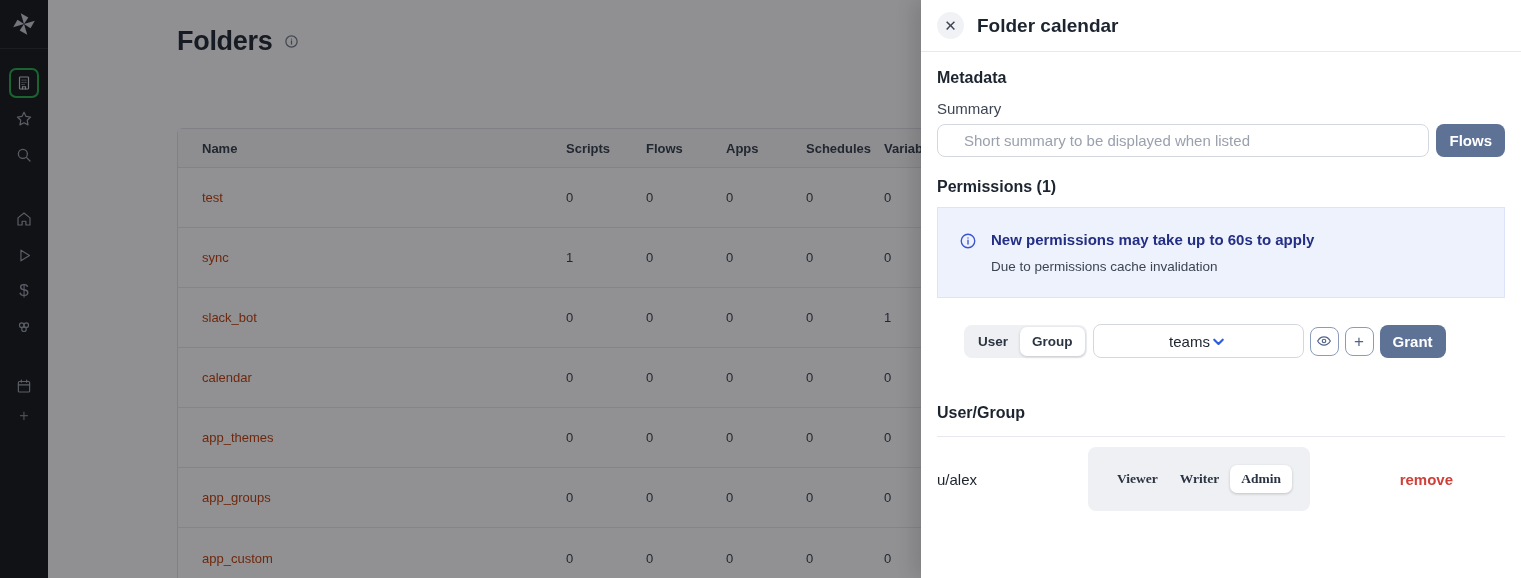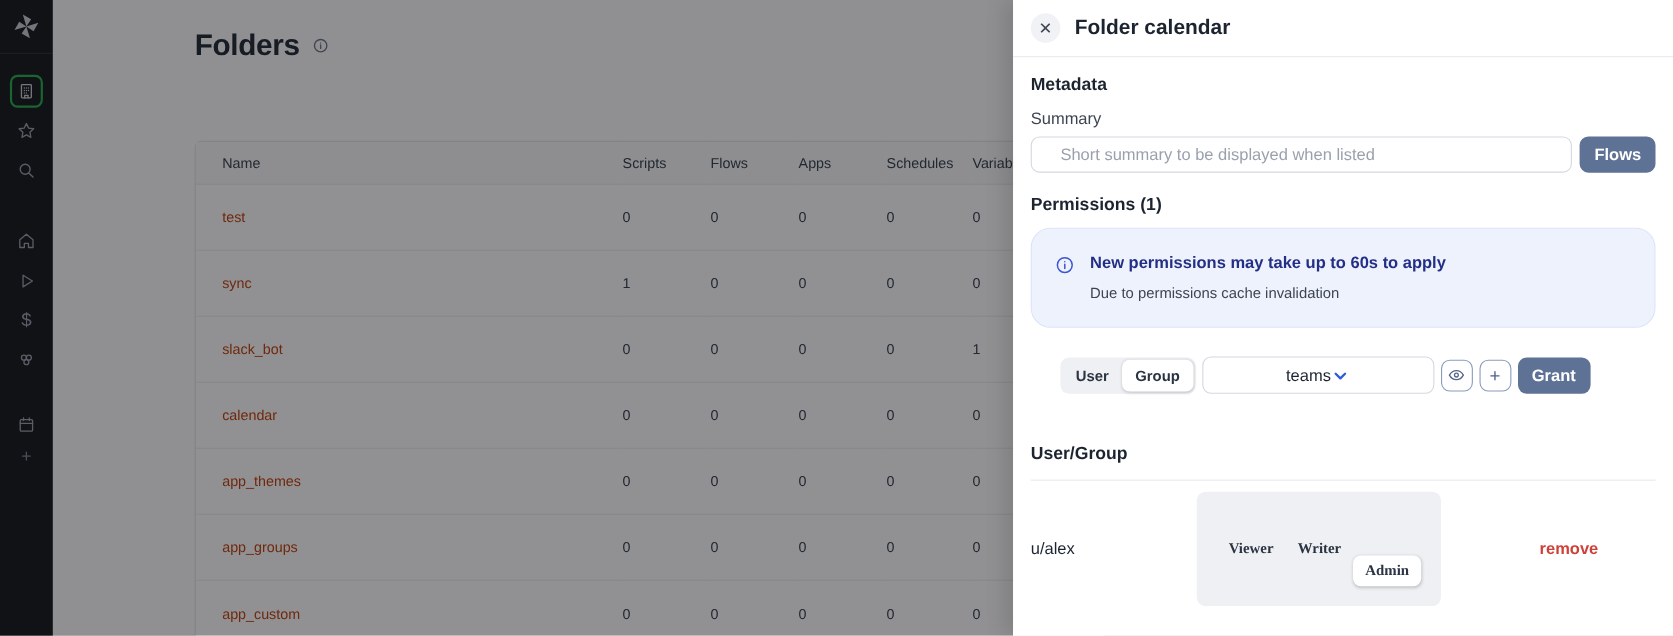--- a/index.html
+++ b/index.html
@@ -21,21 +21,21 @@
 
   
   .main { position:absolute; left:48px; top:0; width:1473px; height:554px; background:#fdfdfe; }
   .page-title-row { position:absolute; left:129px; top:26px; display:flex; align-items:center; gap:12px; }
   .page-title { font-size:27px; font-weight:700; color:#212936; letter-spacing:-0.3px; }
   .title-info { color:#6e7683; display:flex; }
 
   .table-wrap { position:absolute; left:129px; top:128px; width:826px; }
   table { width:826px; border-collapse:separate; border-spacing:0; table-layout:fixed;
           border:1px solid #dfe2e7; border-radius:6px 6px 0 0; background:#fff; }
-  thead th { height:39px; background:#f9fafb; font-size:13px; font-weight:400; color:#36404e;
+  thead th { height:39px; background:#f9fafb; font-size:13px; font-weight:700; color:#36404e;
              text-align:left; border-bottom:1px solid #e3e6ea; }
   th.first, td.first { padding-left:24px; }
   tbody td { height:60px; border-bottom:1px solid #e8eaee; font-size:13px; color:#36404e; background:#fff; }
   tbody tr:last-child td { border-bottom:none; }
   .folder-link { color:#c2410c; cursor:pointer; text-decoration:none; }
 
   
   .overlay { position:absolute; left:0; top:0; width:921px; height:578px; background:rgba(10,12,16,.45); z-index:5; }
 
   
@@ -49,21 +49,21 @@
 
   .section-heading { font-size:16px; font-weight:700; color:#1c2430; }
   .summary-label { font-size:15px; color:#3d4553; margin:13px 0 7px; }
   .summary-row { display:flex; gap:7px; margin-bottom:21px; }
   .summary-input { flex:1; height:33px; border:1px solid #d4d8de; border-radius:8px; padding:0 26px;
                    font-size:15px; color:#701a75; font-family:inherit; outline:none; }
   .summary-input::placeholder { color:#9aa1ad; }
   .btn-primary { background:#5e7296; color:#fff; font-weight:700; font-size:15px; border:none; border-radius:8px;
                  padding:0 13px; height:33px; cursor:pointer; font-family:inherit; }
 
-  .banner { background:#eef2fd; border:1px solid #dde4f9; border-radius:18px; padding:23px 21px;
+  .banner { background:#eef2fd; border:1px solid #dde4f9; border-radius:0; padding:23px 21px;
             margin:11px 0 26px; display:flex; gap:14px; }
   .banner-icon { color:#3b54cf; flex:none; padding-top:1px; }
   .banner-title { font-size:15px; font-weight:700; color:#232e85; }
   .banner-sub { font-size:13.5px; color:#3d4553; margin-top:11px; }
 
   .controls { display:flex; align-items:center; gap:6px; margin-bottom:46px;margin-left:27px; }
   .seg { display:flex; background:#eef0f3; border-radius:8px; padding:2px; align-items:center; }
   .seg-opt { padding:7px 12px; font-size:13.5px; font-weight:600; color:#2b3442; border-radius:7px;
              background:transparent; border:none; cursor:pointer; font-family:inherit; }
   .seg-opt.selected { background:#fff; box-shadow:0 1px 3px rgba(0,0,0,.18); }
@@ -73,21 +73,21 @@
   .icon-btn { width:29px; height:29px; border:1px solid #8b9cbb; border-radius:8px; background:#fff;
               color:#53648a; display:flex; align-items:center; justify-content:center; cursor:pointer; font-family:inherit; }
   .icon-btn .plus-ch { font-size:17px; color:#53648a; line-height:1; }
 
   .entry-divider { border-top:1px solid #e7e9ee; margin-top:14px; }
   .entry-row { display:flex; align-items:center; padding-top:10px; }
   .entry-name { width:151px; font-size:15px; color:#1c2430; }
   .roles { display:flex; background:#eef0f3; border-radius:8px; padding:18px;font-family:Liberation Serif, serif; }
   .role { padding:6px 11px; font-size:13.5px; font-weight:600; color:#2b3442; border-radius:7px;
           background:transparent; border:none; cursor:pointer; font-family:inherit; }
-  .role.selected { background:#fff; box-shadow:0 1px 3px rgba(0,0,0,.2);margin-top:40px; }
+  .role.selected { background:#fff; box-shadow:0 1px 3px rgba(0,0,0,.2); }
   .remove-link { margin-left:auto; margin-right:52px; color:#cf4038; font-weight:600; font-size:15px; cursor:pointer; }
 </style>
 </head>
 <body>
 
 <div class="sidebar">
   <div class="logo-box">
     <svg width="26" height="26" viewBox="0 0 24 24">
       <g fill="#c9ced6">
         <path d="M12 12L9 2l7 4z"></path>

